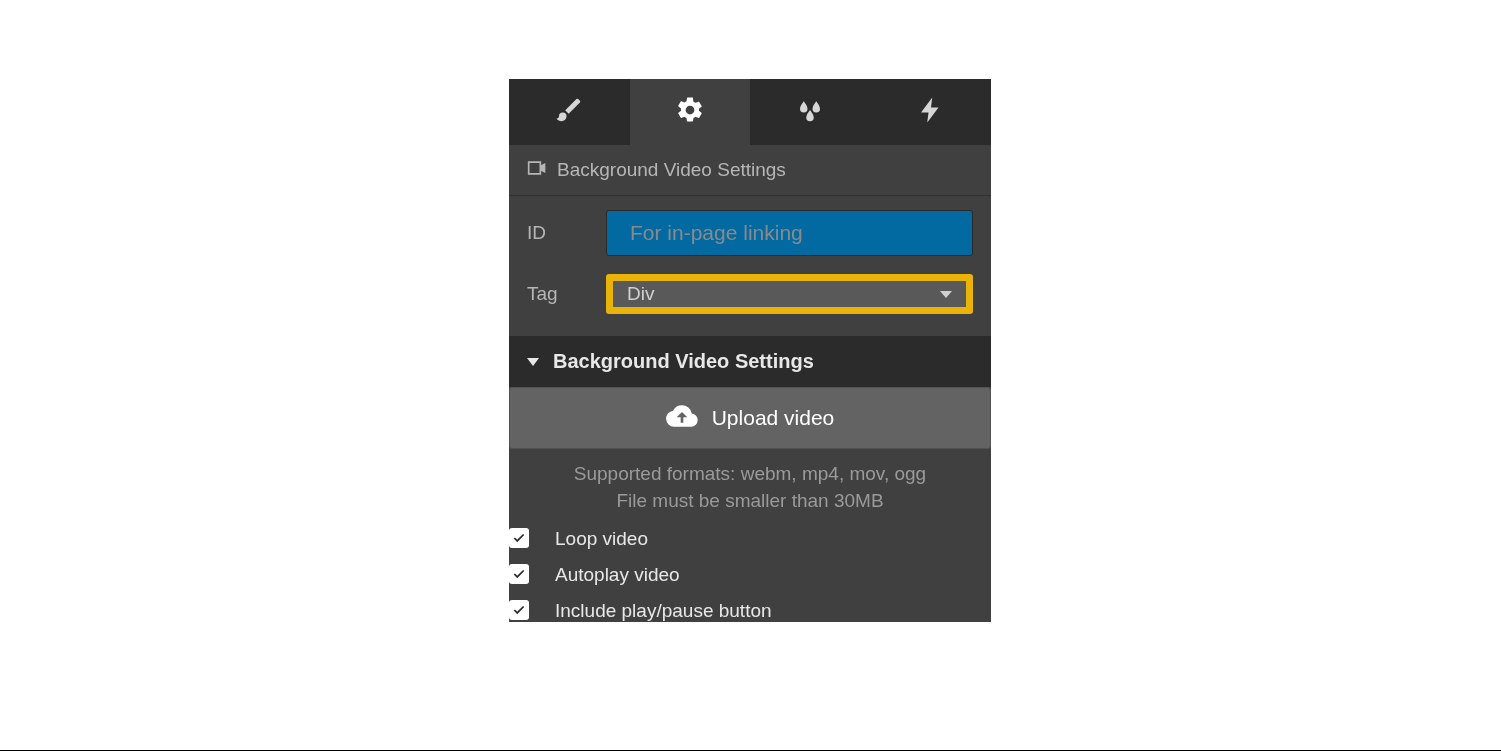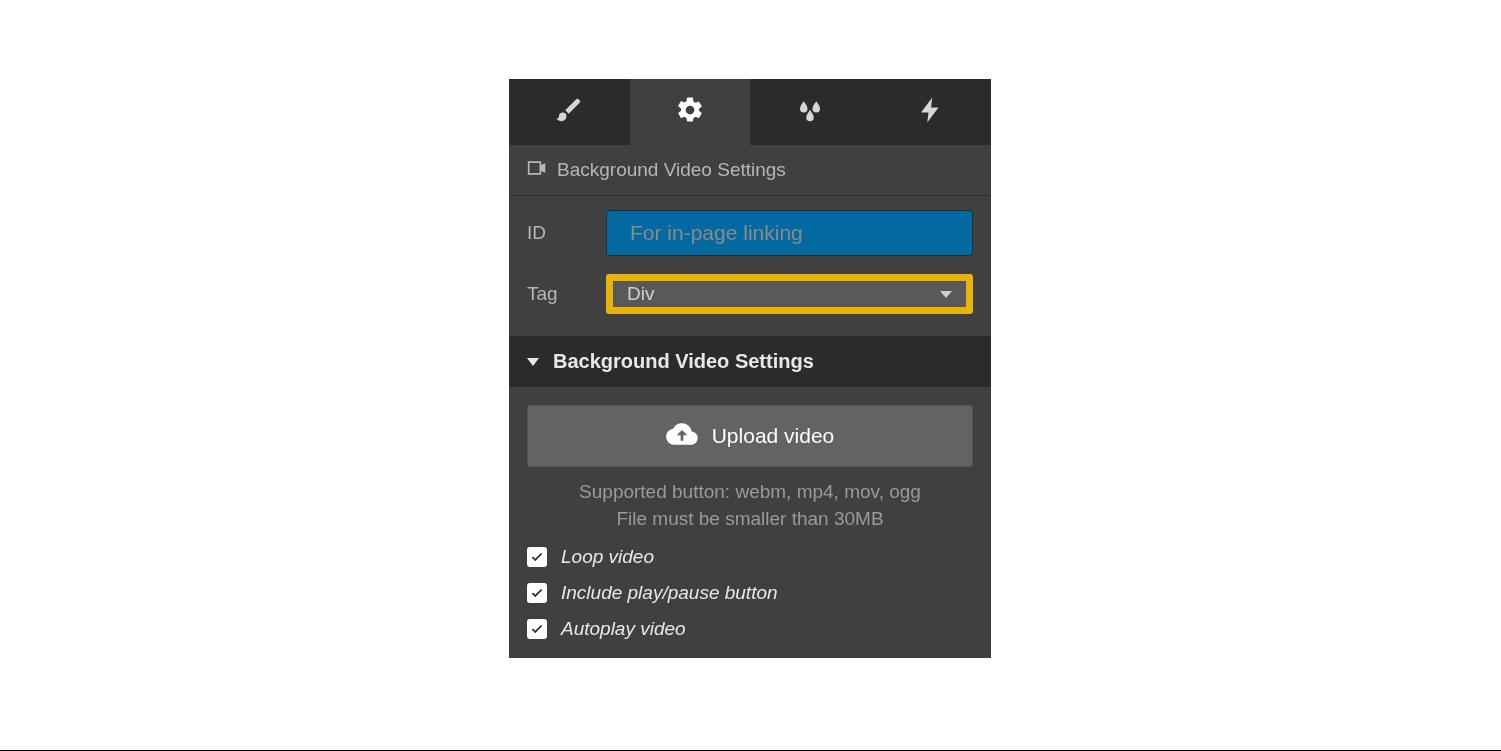--- a/index.html
+++ b/index.html
@@ -123,21 +123,20 @@
       border-left: 6px solid transparent;
       border-right: 6px solid transparent;
       border-top: 8px solid #e8e8e8;
     }
     .section-title {
       color: #e8e8e8;
       font-size: 20px;
       font-weight: 600;
     }
     .section-body {
-      padding: 18px;
       border-radius: 31px;
     }
     .upload-btn {
       width: 100%;
       height: 62px;
       background: #636363;
       border: 1px solid #525252;
       border-radius: 3px;
       display: flex;
       align-items: center;
@@ -156,25 +155,23 @@
     }
     .hint-text {
       color: #9a9a9a;
       font-size: 19px;
       text-align: center;
       margin-top: 12px;
       line-height: 1.4;
     }
     .checkbox-row {
       display: flex;
-      align-items: center;
-      gap: 14px;
+      gap: 26px;
       margin-top: 14px;
       cursor: pointer;
-      font-style: italic;
     }
     .checkbox-row:first-of-type {
       margin-top: 18px;
     }
     .checkbox {
       width: 20px;
       height: 20px;
       background: #ffffff;
       border-radius: 3px;
       display: flex;
@@ -271,47 +268,47 @@
     <div class="upload-btn">
       <span>
         <svg viewBox="0 0 24 24">
             <path d="M19.35 10.04A7.49 7.49 0 0 0 12 4a7.5 7.5 0 0 0-6.65 4.04A6 6 0 0 0 6 20h13a5 5 0 0 0 .35-9.96zM13 13v4h-2v-4H8l4-4 4 4h-3z"></path>
           </svg>
       </span>
       <span class="upload-btn-label">Upload video</span>
     </div>
 
     <div class="hint-text">
-      <div>Supported button: webm, mp4, mov, ogg</div>
+      <div>Supported formats: webm, mp4, mov, ogg</div>
       <div>File must be smaller than 30MB</div>
     </div>
 
     <div class="checkbox-row">
       <span class="checkbox">
         <svg viewBox="0 0 24 24">
             <polyline points="4 12 9 17 20 6"></polyline>
           </svg>
       </span>
       <span class="checkbox-label">Loop video</span>
     </div>
 
     <div class="checkbox-row">
       <span class="checkbox">
         <svg viewBox="0 0 24 24">
             <polyline points="4 12 9 17 20 6"></polyline>
           </svg>
       </span>
-      <span class="checkbox-label">Include play/pause button</span>
+      <span class="checkbox-label">Autoplay video</span>
     </div>
 
     <div class="checkbox-row">
       <span class="checkbox">
         <svg viewBox="0 0 24 24">
             <polyline points="4 12 9 17 20 6"></polyline>
           </svg>
       </span>
-      <span class="checkbox-label">Autoplay video</span>
+      <span class="checkbox-label">Include play/pause button</span>
     </div>
   </div>
 
 </div>
 
 <div class="bottom-line"></div>
 
 </body></html>

